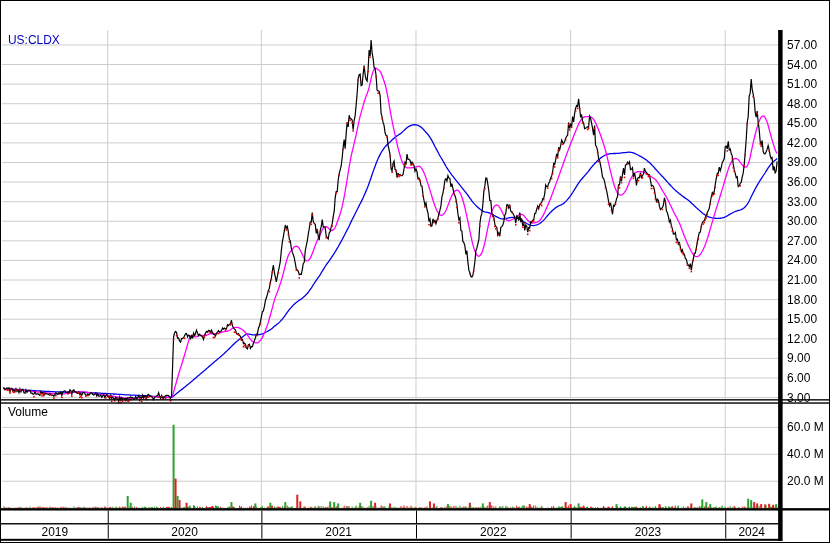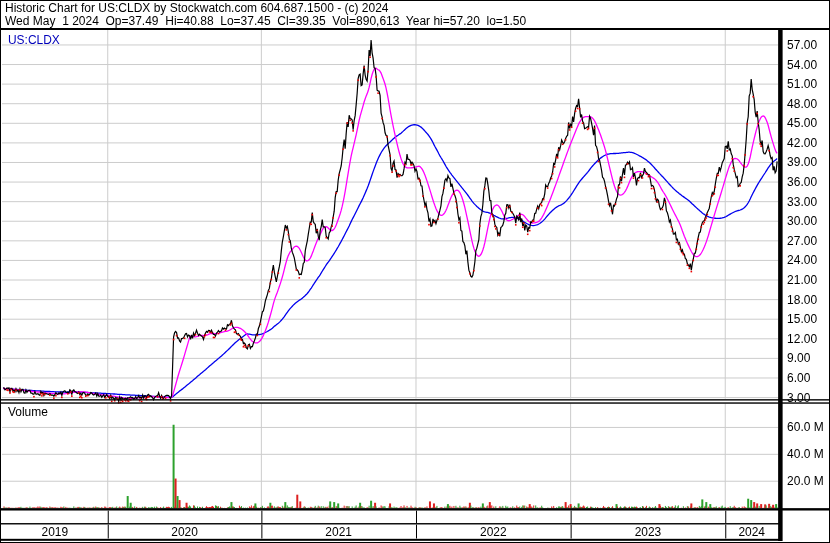--- a/index.html
+++ b/index.html
@@ -10,24 +10,20 @@
           padding:1px 0 0 4px;background:#fff;}
   .header div{font-size:12px;line-height:13px;white-space:pre;color:#000;}
   .chart-body{position:absolute;top:29px;left:0;width:828px;height:512px;}
   svg{position:absolute;top:0;left:0;}
   svg text{font-family:"Liberation Sans",sans-serif;}
 </style>
 </head>
 <body>
 
 <div class="frame">
-  <div class="header">
-    <div>Historic Chart for US:CLDX by Stockwatch.com 604.687.1500 - (c) 2024</div>
-    <div>Wed May  1 2024  Op=37.49  Hi=40.88  Lo=37.45  Cl=39.35  Vol=890,613  Year hi=57.20  lo=1.50</div>
-  </div>
   <div class="chart-body">
     <svg id="plot" width="828" height="512" viewBox="0 0 830 514" preserveAspectRatio="none">
       <text x="7" y="14" font-size="12" fill="#0000bb">US:CLDX</text>
       <text x="7" y="388" font-size="12" fill="#000000">Volume</text>
     <line x1="1" y1="15" x2="779" y2="15" stroke="#cccccc" stroke-width="1"></line>
         <line x1="1" y1="34.666666666666686" x2="779" y2="34.666666666666686" stroke="#cccccc" stroke-width="1"></line>
         <line x1="1" y1="54.33333333333337" x2="779" y2="54.33333333333337" stroke="#cccccc" stroke-width="1"></line>
         <line x1="1" y1="74" x2="779" y2="74" stroke="#cccccc" stroke-width="1"></line>
         <line x1="1" y1="93.66666666666669" x2="779" y2="93.66666666666669" stroke="#cccccc" stroke-width="1"></line>
         <line x1="1" y1="113.33333333333334" x2="779" y2="113.33333333333334" stroke="#cccccc" stroke-width="1"></line>

